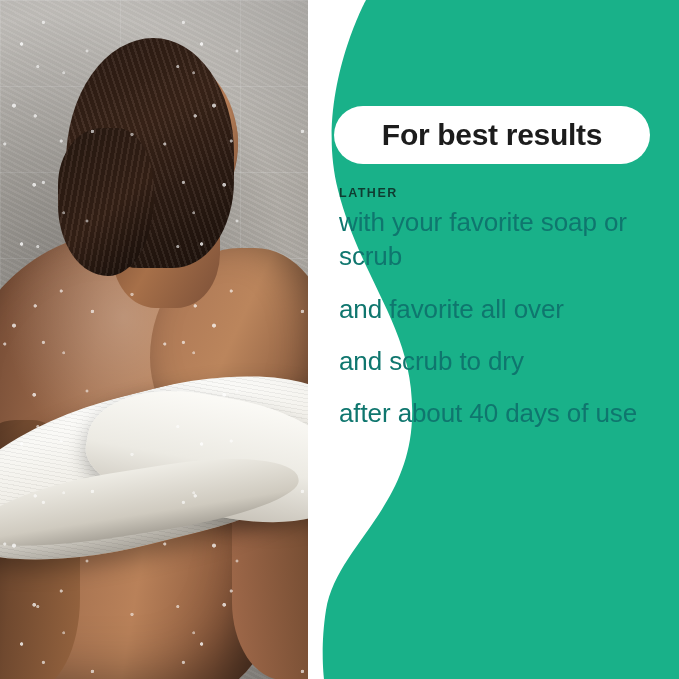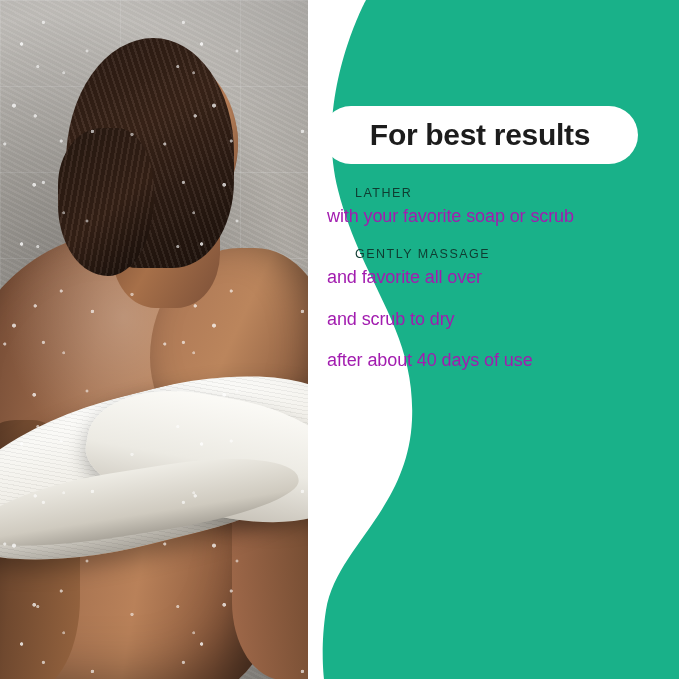--- a/index.html
+++ b/index.html
@@ -187,21 +187,21 @@
   }
   .green-curve {
     position: absolute;
     left: -1px; top: 0;
     width: 120px; height: 679px;
   }
 
   
   .content {
     position: absolute;
-    left: 322px; top: 0;
+    left: 334px; top: 0;
     width: 338px; height: 611px;
   }
   .headline-pill {
     position: absolute;
     left: 0px; top: 106px;
     width: 316px; height: 58px;
     background: #ffffff;
     border-radius: 29px;
     display: flex;
     align-items: center;
@@ -214,30 +214,29 @@
     letter-spacing: -0.3px;
   }
   .steps {
     position: absolute;
     left: 5px; top: 186px;
     width: 324px;
   }
   .step { margin-bottom: 18px; }
   .step-label {
     font-size: 12.5px;
-    font-weight: normal;
+    font-weight: bold;
     letter-spacing: 1.5px;
     color: #0f3c31;
     text-transform: uppercase;
     margin-bottom: 5px;
-    padding-left: 28px;
   }
   .step-text {
-    font-size: 18px;
-    color: #a21caf;
+    font-size: 26px;
+    color: #0f766e;
     line-height: 1.32;
     letter-spacing: -0.1px;
   }
 </style>
 </head>
 <body>
 
 <div class="canvas">
 
   <div class="photo">
@@ -278,21 +277,20 @@
 
       <div class="step">
         <div class="step-label">LATHER</div>
         <div class="step-text">with your favorite soap or scrub</div>
       </div>
 
       <div class="step">
       </div>
 
       <div class="step">
-        <div class="step-label">GENTLY MASSAGE</div>
         <div class="step-text">and favorite all over</div>
       </div>
 
       <div class="step">
         <div class="step-text">and scrub to dry</div>
       </div>
 
       <div class="step">
         <div class="step-text">after about 40 days of use</div>
       </div>

